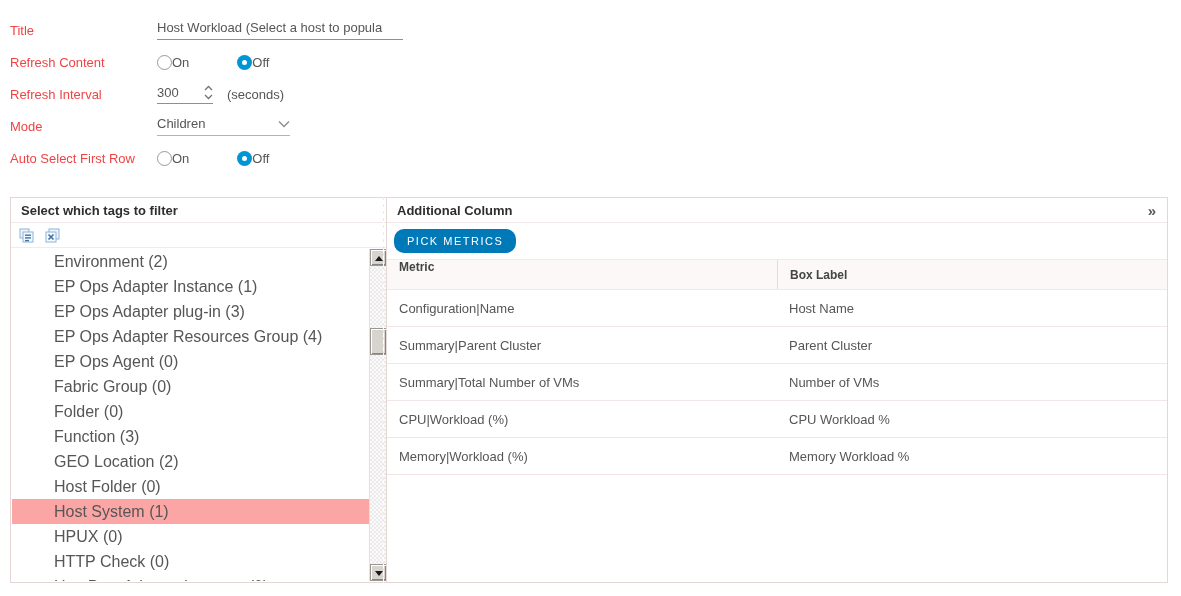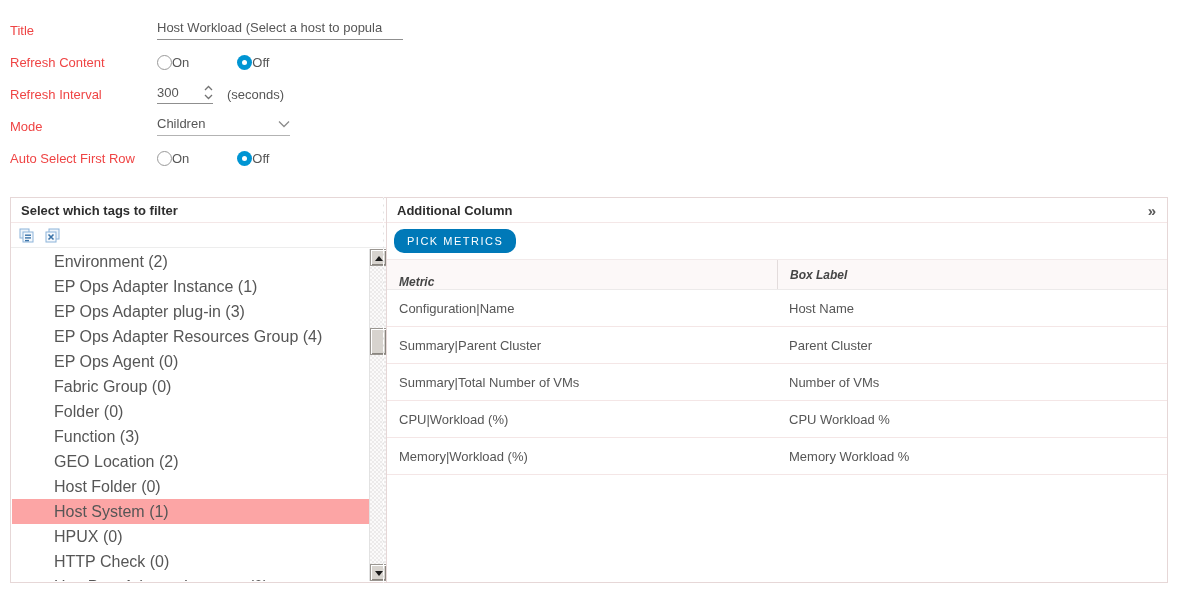--- a/index.html
+++ b/index.html
@@ -73,22 +73,22 @@
   .sb-thumb { position:absolute; left:0; top:79px; width:17px; height:27px;
     background:#d7d3ce; border:1px solid #9a9691;
     box-shadow:inset 1px 1px 0 #fff, inset -1px -1px 0 #8a8680; cursor:grab; }
 
   
   .btn-row { padding:6px 0 6px 7px; border-bottom:1px solid #f2eaea; }
   .pick-btn { display:inline-block; background:#0079b8; color:#fff; border:none;
     font-family:"Liberation Sans", sans-serif; font-size:11px; font-weight:500;
     letter-spacing:1.5px; padding:6px 13px; border-radius:10px; cursor:pointer; }
   .metric-table { width:100%; }
-  .mt-header { display:flex; height:30px; align-items:flex-end; background:#fcf8f8;
-    border-bottom:1px solid #eceaea; font-size:12px; font-weight:700; color:#454545;font-style:italic; }
+  .mt-header { display:flex; height:30px; align-items:flex-start; background:#fcf8f8;
+    border-bottom:1px solid #eceaea; font-size:12px; font-weight:700; color:#454545; }
   .mt-header .cell.c2 { border-left:1px solid #e3dcdc; height:100%;
     display:flex; align-items:center; }
   .mt-row { display:flex; height:37px; align-items:center;
     border-bottom:1px solid #f4e6e6; font-size:13px; color:#565656; cursor:default; }
   .cell { padding-left:12px; white-space:nowrap; overflow:hidden; }
   .cell.c1 { width:50%; flex:0 0 50%; }
   .cell.c2 { width:50%; flex:0 0 50%; }
 
   svg { display:block; }
 </style>

